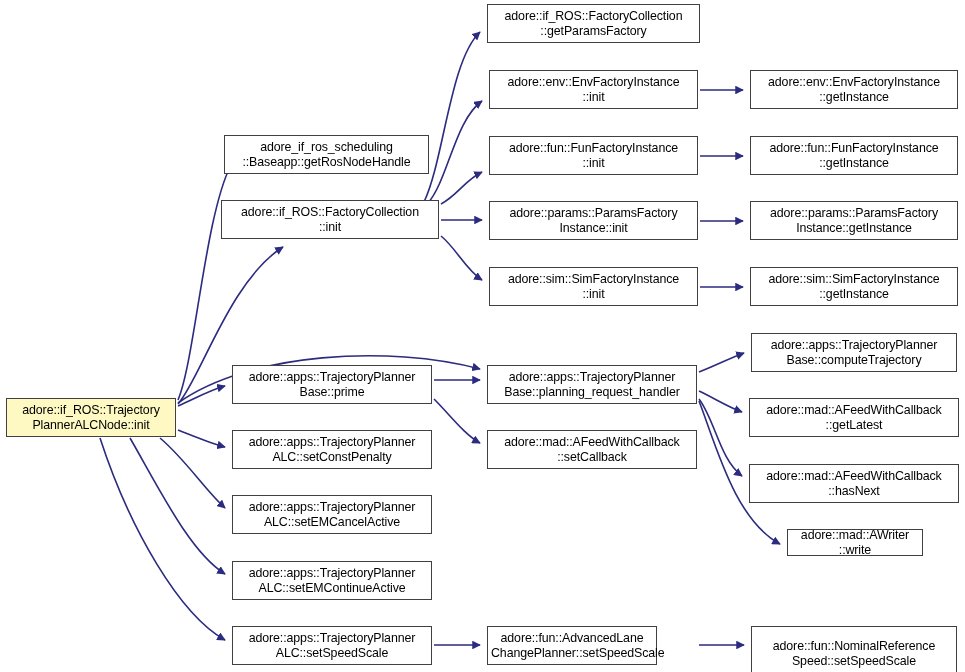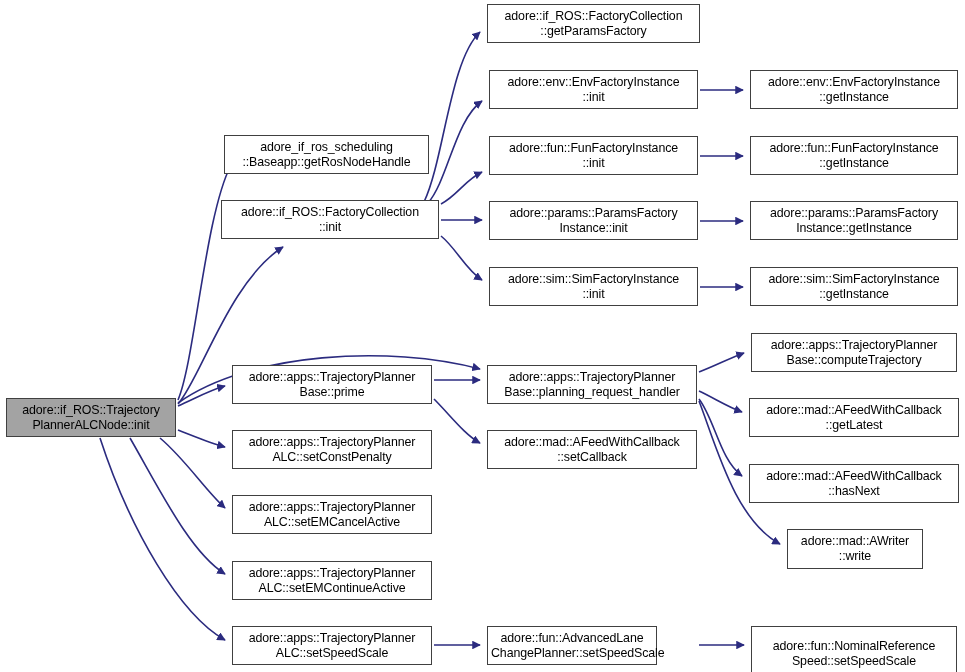--- a/index.html
+++ b/index.html
@@ -34,21 +34,21 @@
     text-align: center;
     line-height: 1.18;
     color: #000000;
     font-size: 12.4px;
     letter-spacing: -0.1px;
     padding: 1px 3px;
     white-space: pre-line;
     z-index: 2;
   }
   .node.root {
-    background: #a3a3a3;
+    background: #fef9c3;
     border: 1px solid #404040;
   }
   .node .nlabel {
     display: block;
     width: 100%;
   }
 </style>
 </head>
 <body>
 
@@ -125,20 +125,20 @@
       <div class="node" style="left: 487px; top: 365px; width: 210px; height: 39px;"><span class="nlabel">adore::apps::TrajectoryPlanner
 Base::planning_request_handler</span></div>
       <div class="node" style="left: 487px; top: 430px; width: 210px; height: 39px;"><span class="nlabel">adore::mad::AFeedWithCallback
 ::setCallback</span></div>
       <div class="node" style="left: 751px; top: 333px; width: 206px; height: 39px;"><span class="nlabel">adore::apps::TrajectoryPlanner
 Base::computeTrajectory</span></div>
       <div class="node" style="left: 749px; top: 398px; width: 210px; height: 39px;"><span class="nlabel">adore::mad::AFeedWithCallback
 ::getLatest</span></div>
       <div class="node" style="left: 749px; top: 464px; width: 210px; height: 39px;"><span class="nlabel">adore::mad::AFeedWithCallback
 ::hasNext</span></div>
-      <div class="node" style="left: 787px; top: 529px; width: 136px; height: 40px;"><span class="nlabel">adore::mad::AWriter
+      <div class="node" style="left: 787px; top: 529px; width: 136px; height: 27px;"><span class="nlabel">adore::mad::AWriter
 ::write</span></div>
       <div class="node" style="left: 487px; top: 626px; width: 170px; height: 39px;"><span class="nlabel">adore::fun::AdvancedLane
 ChangePlanner::setSpeedScale</span></div>
       <div class="node" style="left: 751px; top: 626px; width: 206px; height: 55px;"><span class="nlabel">adore::fun::NominalReference
 Speed::setSpeedScale</span></div>
     </div>
 </div>
 
 </body></html>

